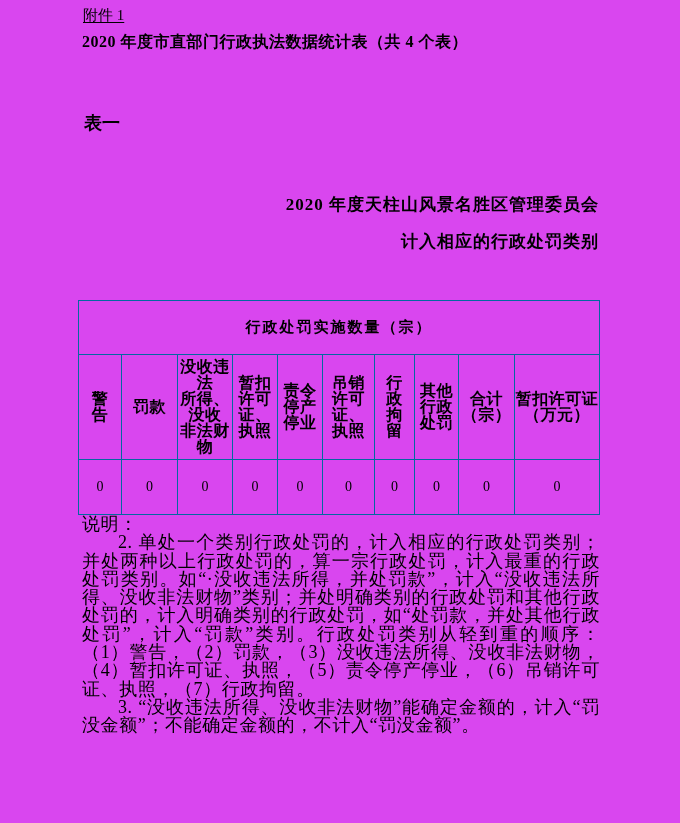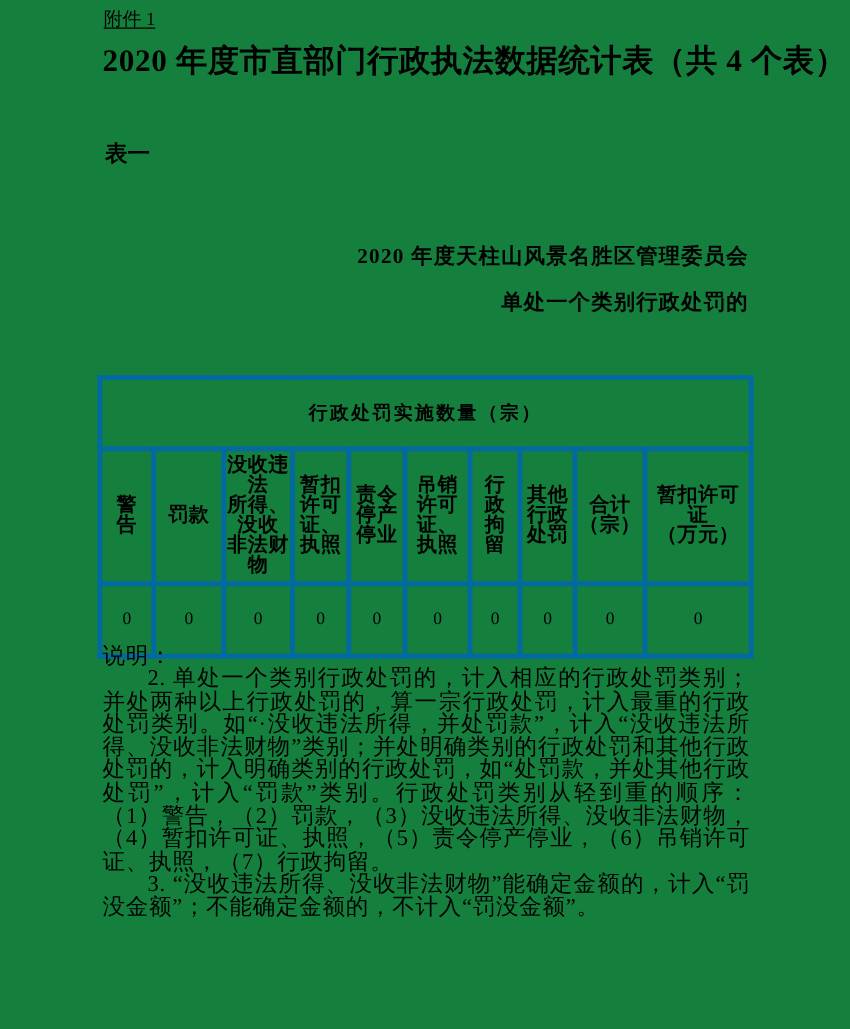--- a/index.html
+++ b/index.html
@@ -1,38 +1,38 @@
 <!DOCTYPE html>
 <html><head>
 <meta charset="utf-8">
 <style>
   html, body { margin: 0; padding: 0; background: #ffffff; }
   .page {
     position: relative;
     width: 680px;
     height: 823px;
-    background: #15803d;
+    background: #d946ef;
     color: #000000;
     font-family: "Liberation Serif", serif;
     overflow: hidden;
   }
   .attachment {
     position: absolute;
     left: 83px;
     top: 6px;
     font-size: 15px;
     text-decoration: underline;
     text-underline-offset: 2px;
   }
   .heading {
     position: absolute;
     left: 82px;
     top: 32px;
     margin: 0;
-    font-size: 25px;
+    font-size: 16px;
     font-weight: bold;
     letter-spacing: 0.5px;
     white-space: nowrap;
   }
   .table-label {
     position: absolute;
     left: 84px;
     top: 111px;
     font-size: 18px;
     font-weight: bold;
@@ -50,21 +50,21 @@
   }
   .stats-table {
     position: absolute;
     left: 78px;
     top: 300px;
     width: 521px;
     border-collapse: collapse;
     table-layout: fixed;
   }
   .stats-table td {
-    border: 4px solid #0369a1;
+    border: 1px solid #0369a1;
     text-align: center;
     vertical-align: middle;
     padding: 0;
     overflow: hidden;
   }
   .merged-row td {
     height: 53px;
     font-size: 15px;
     font-weight: bold;
     letter-spacing: 2px;
@@ -100,21 +100,21 @@
 <div class="page">
 
   <div class="attachment">附件 1</div>
 
   <h1 class="heading">2020 年度市直部门行政执法数据统计表（共 4 个表）</h1>
 
   <div class="table-label">表一</div>
 
   <div class="doc-title">
     <div>2020 年度天柱山风景名胜区管理委员会</div>
-    <div>单处一个类别行政处罚的</div>
+    <div>计入相应的行政处罚类别</div>
   </div>
 
   <table class="stats-table">
     <colgroup>
       <col style="width:43px">
         <col style="width:56px">
         <col style="width:55px">
       <col style="width:45px">
         <col style="width:45px">
         <col style="width:52px">

